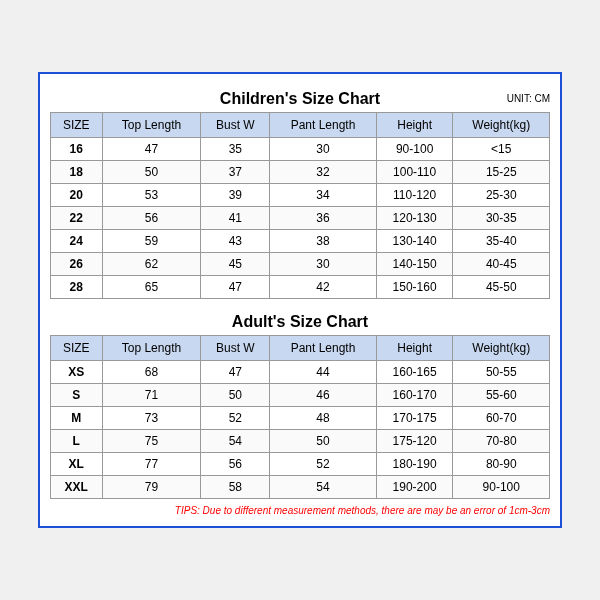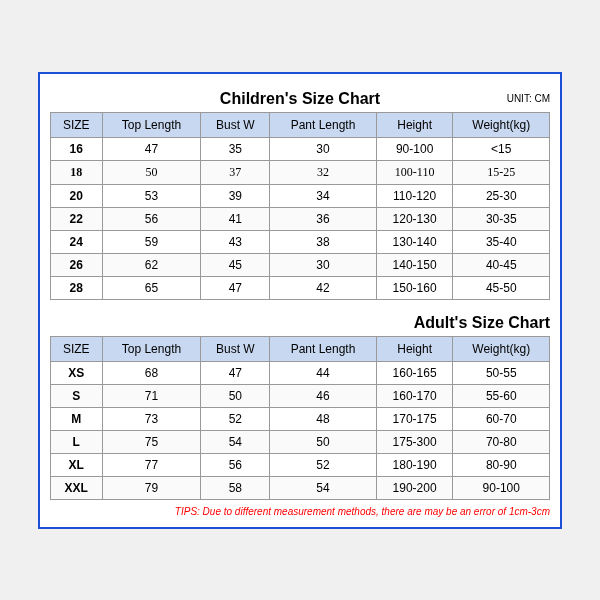--- a/index.html
+++ b/index.html
@@ -90,21 +90,21 @@
     </thead>
     <tbody id="children-tbody">
     <tr>
       <td class="size-col">16</td>
       <td>47</td>
       <td>35</td>
       <td>30</td>
       <td>90-100</td>
       <td>&lt;15</td>
     </tr>
-        <tr style="background-color: #fde047; font-family: Liberation Serif, serif;">
+        <tr style="background-color: #fde047;">
       <td class="size-col">18</td>
       <td>50</td>
       <td>37</td>
       <td>32</td>
       <td>100-110</td>
       <td>15-25</td>
     </tr>
         <tr>
       <td class="size-col">20</td>
       <td>53</td>
@@ -141,21 +141,21 @@
       <td class="size-col">28</td>
       <td>65</td>
       <td>47</td>
       <td>42</td>
       <td>150-160</td>
       <td>45-50</td>
     </tr>
       </tbody>
   </table>
 
-  <div class="section-title" style="margin-top:8px;text-align:right;">
+  <div class="section-title" style="margin-top:8px;">
     <span>Adult's Size Chart</span>
   </div>
 
   <table>
     <thead>
       <tr>
         <th>SIZE</th>
         <th>Top Length</th>
         <th>Bust W</th>
         <th>Pant Length</th>
@@ -186,21 +186,21 @@
       <td>52</td>
       <td>48</td>
       <td>170-175</td>
       <td>60-70</td>
     </tr>
         <tr style="background-color: rgb(245, 245, 245);">
       <td class="size-col">L</td>
       <td>75</td>
       <td>54</td>
       <td>50</td>
-      <td>175-300</td>
+      <td>175-120</td>
       <td>70-80</td>
     </tr>
         <tr>
       <td class="size-col">XL</td>
       <td>77</td>
       <td>56</td>
       <td>52</td>
       <td>180-190</td>
       <td>80-90</td>
     </tr>

